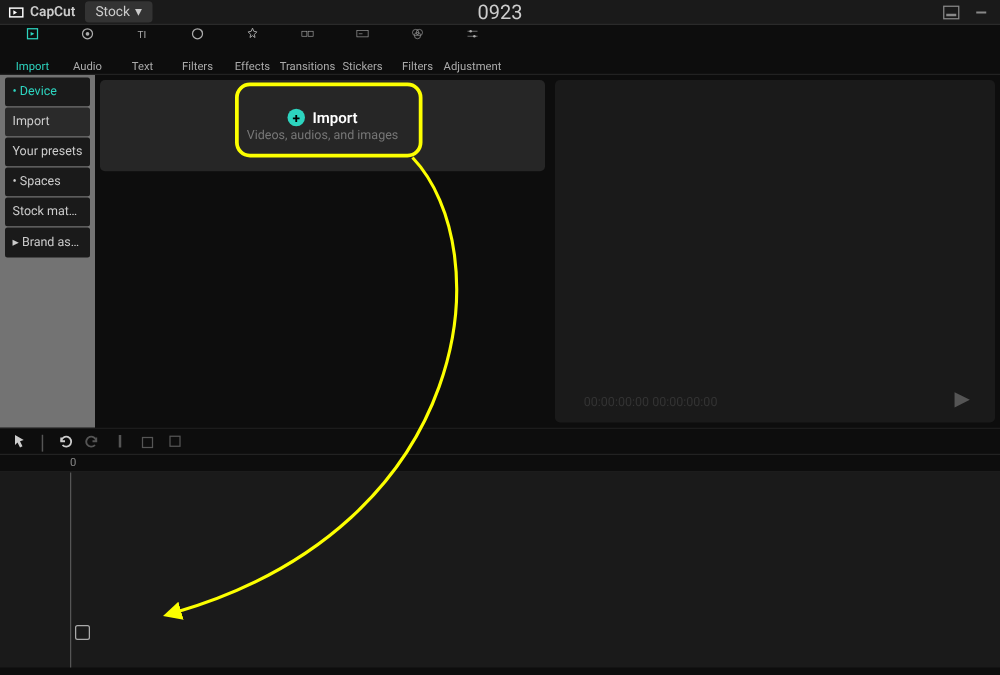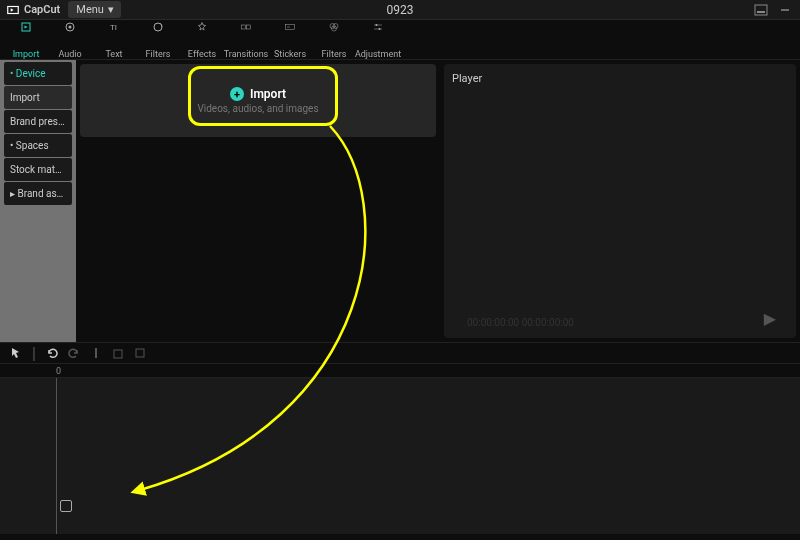--- a/index.html
+++ b/index.html
@@ -1,21 +1,21 @@
 <!DOCTYPE html>
 <html><head>
 <meta charset="utf-8">
 <style>
 *{margin:0;padding:0;box-sizing:border-box;font-family:-apple-system,BlinkMacSystemFont,"Segoe UI",Roboto,sans-serif}
 body{width:800px;height:540px;background:#0d0d0d;color:#ccc;overflow:hidden;position:relative}
 .titlebar{height:20px;background:#1a1a1a;display:flex;align-items:center;padding:0 6px;font-size:11px;border-bottom:1px solid #2a2a2a}
 .titlebar .logo{display:flex;align-items:center;gap:4px;font-weight:600}
 .titlebar .logo svg{width:14px;height:14px}
 .titlebar .menu-btn{margin-left:8px;background:#333;padding:2px 8px;border-radius:3px;display:flex;align-items:center;gap:4px;cursor:pointer}
-.titlebar .project-name{position:absolute;left:50%;transform:translateX(-50%);font-size:12px}
+.titlebar .project-name{position:absolute;left:50%;transform:translateX(-50%);font-size:16px}
 .titlebar .right-controls{margin-left:auto;display:flex;align-items:center;gap:6px}
 .titlebar .right-controls .icon-btn{width:18px;height:16px;display:flex;align-items:center;justify-content:center;cursor:pointer}
 .tabstrip{height:40px;background:#0d0d0d;display:flex;align-items:center;gap:0;padding:0 4px;border-bottom:1px solid #222}
 .tab{display:flex;flex-direction:column;align-items:center;justify-content:center;width:44px;height:38px;font-size:9px;color:#aaa;cursor:pointer;gap:16px}
 .tab.active{color:#2dd4bf}
 .tab svg{width:16px;height:16px}
 .main{display:flex;height:282px}
 .leftcol{width:76px;background:#737373;padding:2px 4px;display:flex;flex-direction:column;gap:1px}
 .side-item{font-size:10px;padding:6px 6px;background:#1a1a1a;border-radius:2px;cursor:pointer;white-space:nowrap;overflow:hidden;text-overflow:ellipsis}
 .side-item.selected{background:#2a2a2a}
@@ -48,21 +48,21 @@
 
 <div class="titlebar">
   <div class="logo">
     <svg viewBox="0 0 24 24">
         <rect x="3" y="6" width="18" height="12" fill="none" stroke="#fff" stroke-width="2"></rect>
         <path d="M8 9l5 3-5 3z" fill="#fff"></path>
       </svg>
     <span>CapCut</span>
   </div>
   <div class="menu-btn">
-    <span>Menu</span>
+    <span>Stock</span>
     <span>▾</span>
   </div>
   <div class="project-name">0923</div>
   <div class="right-controls">
     <div class="icon-btn">
         <svg width="14" height="12" viewBox="0 0 14 12">
           <rect x="1" y="1" width="12" height="10" fill="none" stroke="#888"></rect>
           <rect x="3" y="7" width="8" height="2" fill="#888"></rect>
         </svg>
       </div>
@@ -138,37 +138,36 @@
         <circle cx="15" cy="16" r="2" fill="currentColor"></circle>
       </svg>
     <span>Adjustment</span>
   </div>
 </div>
 
 <div class="main">
   <div class="leftcol">
     <div class="side-item header">• Device</div>
     <div class="side-item selected">Import</div>
-    <div class="side-item">Brand presets</div>
+    <div class="side-item">Your presets</div>
     <div class="side-item">• Spaces</div>
     <div class="side-item">Stock mate…</div>
     <div class="side-item">▸ Brand assets</div>
   </div>
   <div class="centercol">
     <div class="import-zone">
       <div class="row">
         <div class="plus">+</div>
         <div class="title">Import</div>
       </div>
       <div class="sub">Videos, audios, and images</div>
     </div>
   </div>
   <div class="rightcol">
     <div class="player">
-      <div class="player-title">Player</div>
       <div class="timecode">00:00:00:00   00:00:00:00</div>
       <div class="play-btn">▶</div>
     </div>
   </div>
 </div>
 
 <div class="timeline-tools">
   <span class="tool enabled"><svg width="12" height="12" viewBox="0 0 12 12">
         <path d="M2 1l7 4-3 1 2 4-2 1-2-4-2 2z" fill="currentColor"></path>
       </svg></span>

